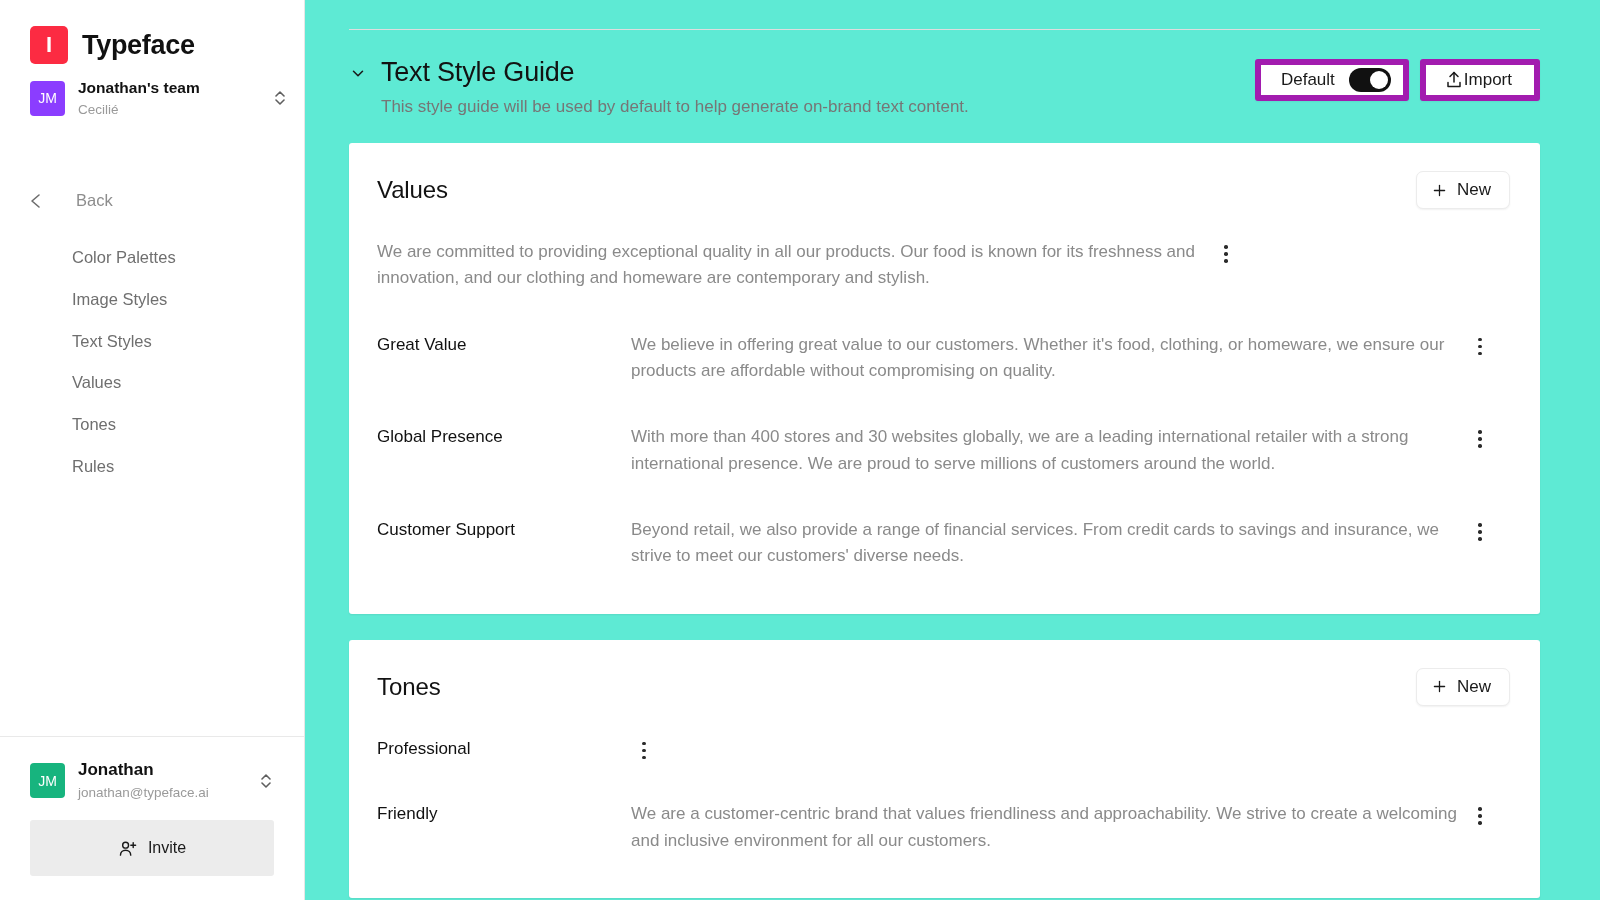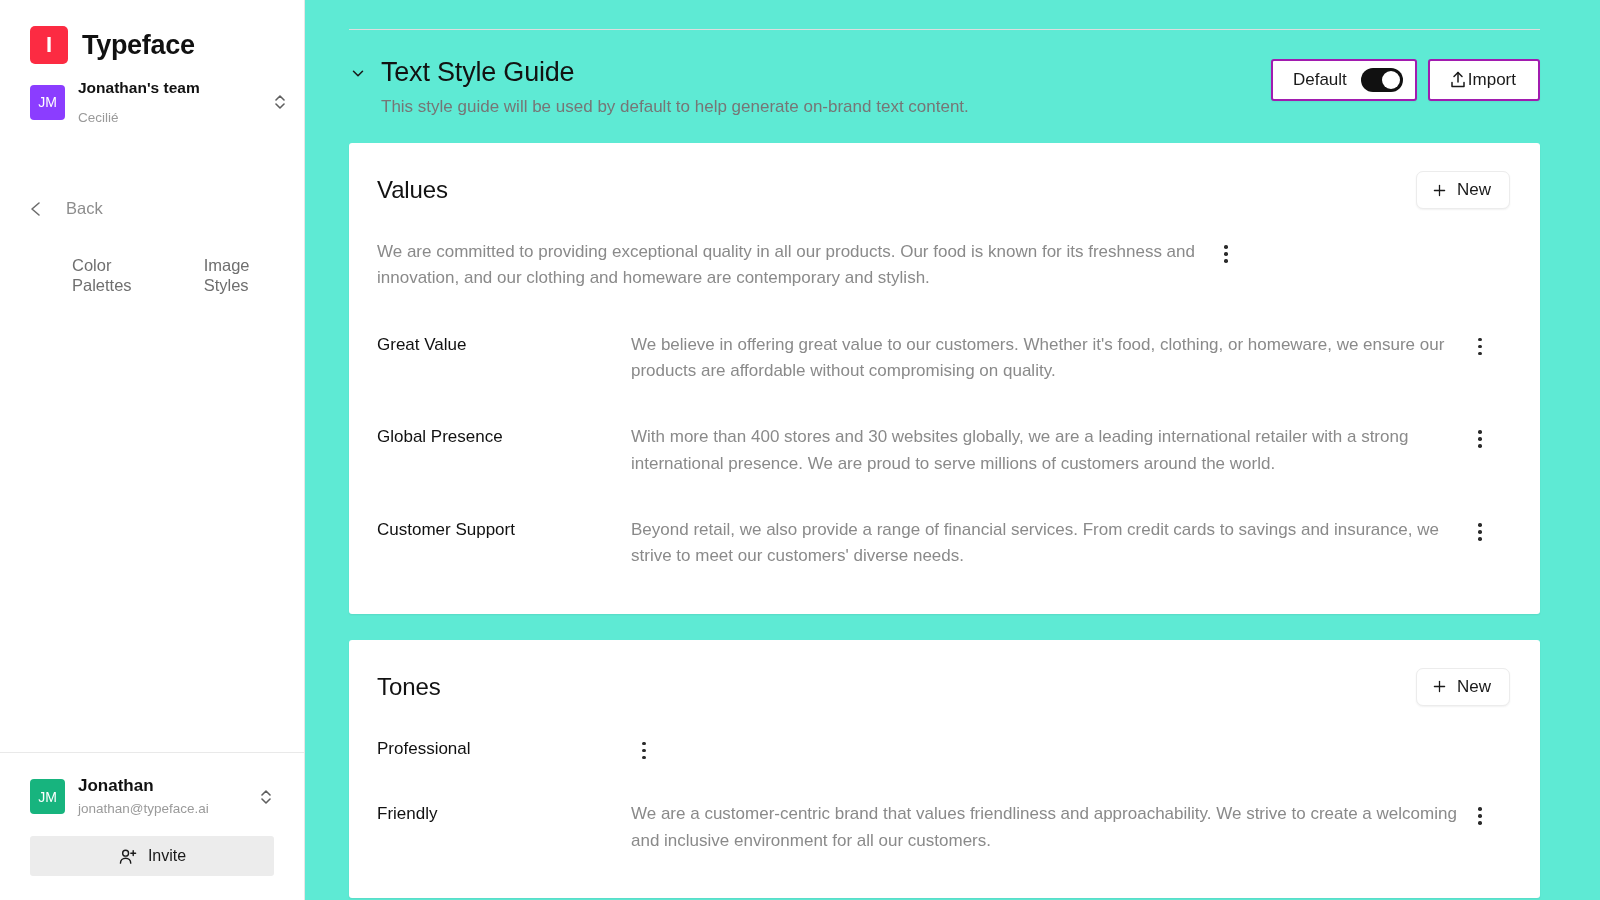--- a/index.html
+++ b/index.html
@@ -38,45 +38,45 @@
   }
   .avatar {
     width: 35px; height: 35px; border-radius: 4px;
     display: flex; align-items: center; justify-content: center;
     color: #fff; font-size: 14px; font-weight: 500; flex: 0 0 35px;
   }
   .avatar.team { background: #8b3dff; }
   .avatar.user { background: #17b47e; }
   .team-text { flex: 1 1 auto; min-width: 0; }
   .team-name { font-size: 15.5px; font-weight: 600; color: #121212; line-height: 1.25; }
-  .team-sub { font-size: 13.5px; color: #9a9a9a; line-height: 1.3; margin-top: 12px; }
+  .team-sub { font-size: 13.5px; color: #9a9a9a; line-height: 1.3; margin-top: 4px; }
   .stack-chevrons { width: 16px; flex: 0 0 16px; opacity: .78; }
 
   .back-row {
-    display: flex; align-items: center; gap: 20px;
+    display: flex; align-items: center; gap: 30px;
     padding: 0 0 0 26px; margin-top: 72px; cursor: pointer;
   }
   .back-label { font-size: 16.5px; color: #8d8d8d; }
 
-  .nav { margin-top: 26px; display: flex; }
+  .nav { margin-top: 26px; display: flex; flex-direction: column; }
   .nav-item {
     font-size: 16.5px; color: #6f6f6f;
     padding: 11px 0 11px 72px; cursor: pointer; line-height: 1.2;
   }
 
   .sidebar-spacer { flex: 1 1 auto; }
 
   .sidebar-footer { border-top: 1px solid #e9e9e9; padding: 22px 30px 24px 30px; }
   .user-row { display: flex; align-items: center; gap: 13px; cursor: pointer; }
   .user-text { flex: 1 1 auto; min-width: 0; }
   .user-name { font-size: 17px; font-weight: 700; color: #111; line-height: 1.25; }
   .user-mail { font-size: 13.5px; color: #9a9a9a; line-height: 1.3; margin-top: 4px; }
 
   .invite-btn {
-    margin-top: 18px; width: 100%; height: 40px;
+    margin-top: 18px; width: 100%; height: 56px;
     background: #ececec; border: none; border-radius: 3px;
     display: flex; align-items: center; justify-content: center; gap: 11px;
     font-size: 16px; color: #1a1a1a; cursor: pointer;
     font-family: "Liberation Sans", sans-serif;
   }
 
   
   .main {
     flex: 1 1 auto; height: 900px; background: #5eead4;
     overflow: hidden; position: relative;
@@ -85,21 +85,21 @@
   .top-rule { height: 1px; background: #dedede; margin-top: 29px; }
 
   .page-head { display: flex; align-items: flex-start; padding-top: 27px; }
   .page-head-left { flex: 1 1 auto; min-width: 0; }
   .title-row { display: flex; align-items: center; gap: 14px; }
   .page-title { font-size: 27px; font-weight: 500; color: #121212; letter-spacing: -0.2px; }
   .page-desc { font-size: 17px; color: #767676; margin-top: 9px; padding-left: 32px; }
 
   .head-actions { display: flex; align-items: flex-start; gap: 11px; padding-top: 2px; flex: 0 0 auto; }
   .pill {
-    background: #fff; border: 2px solid #a21caf; border-radius: 3px;
+    background: #fff; border: 6px solid #a21caf; border-radius: 3px;
     height: 42px; display: flex; align-items: center;
     box-shadow: 0 1px 2px rgba(0,0,0,.05);
     cursor: pointer; font-family: "Liberation Sans", sans-serif;
   }
   .pill.default-pill { padding: 0 12px 0 20px; gap: 14px; }
   .pill.import-pill { padding: 0 22px 0 18px; }
   .pill-label { font-size: 17px; color: #1a1a1a; }
   .toggle { width: 42px; height: 24px; border-radius: 12px; background: #111; position: relative; flex: 0 0 42px; }
   .toggle::after {
     content: ""; position: absolute; top: 3px; right: 3px;

